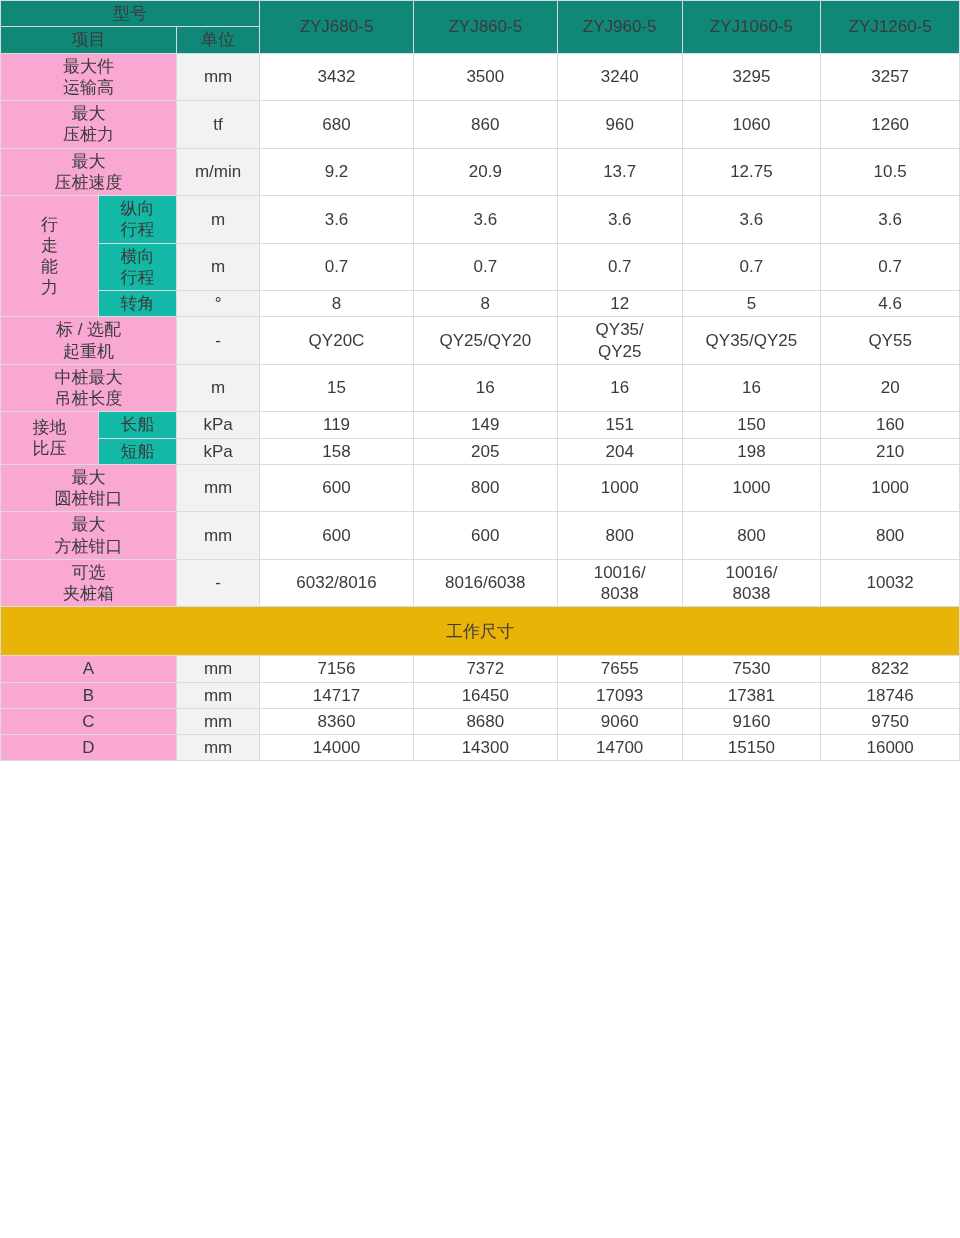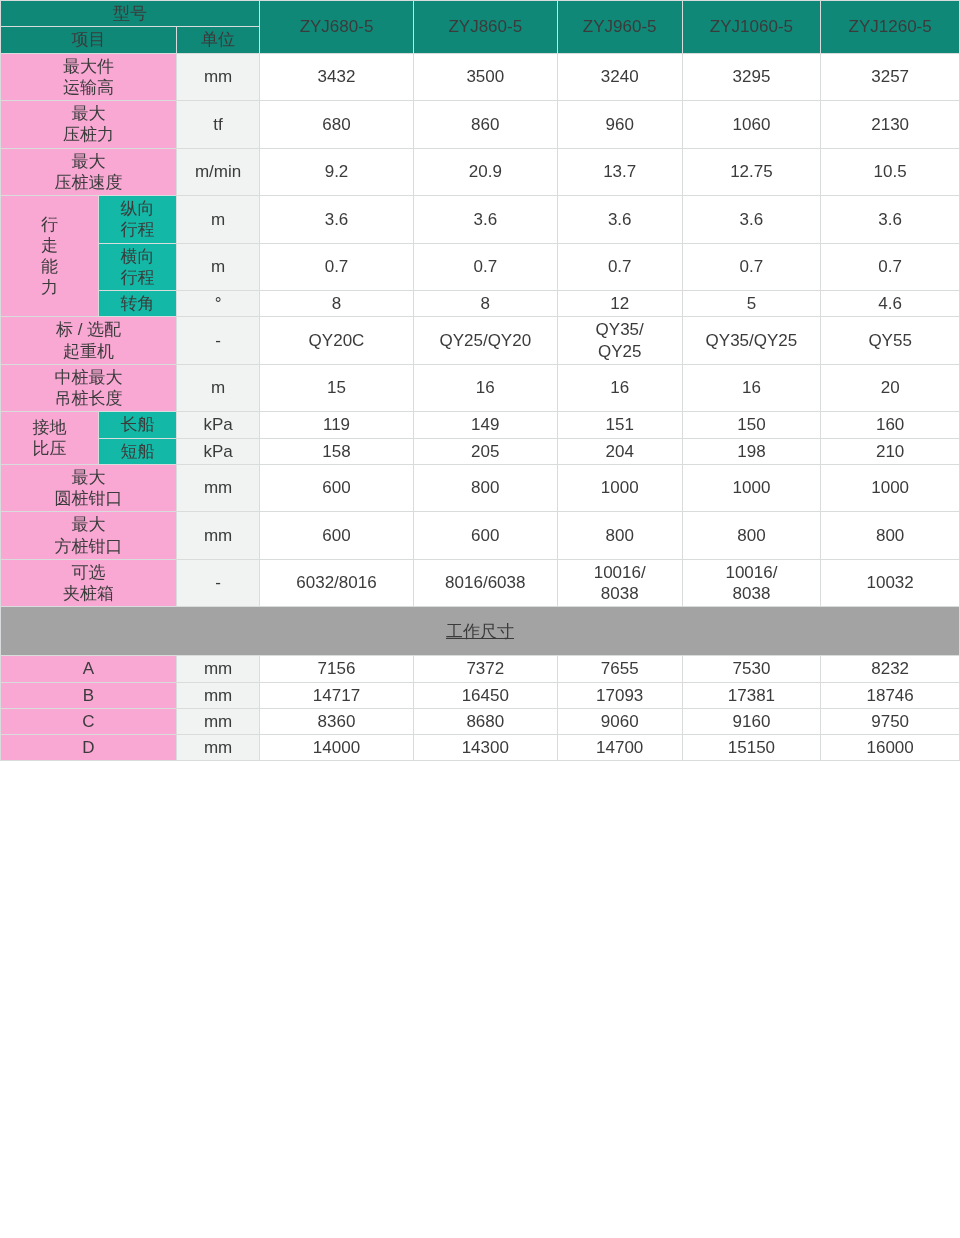--- a/index.html
+++ b/index.html
@@ -41,27 +41,26 @@
   }
   .hdr-item {
     font-size: 18px;
     margin-left: 16px;
   }
   .hdr-unit {
     font-size: 18px;
     margin-left: 42px;
   }
   .section-band {
-    background: #a3a3a3;
+    background: #eab308;
     color: #ffffff;
     font-weight: bold;
     font-size: 19px;
     border: 1px solid #0f8878;
     height: 44px;
-    text-decoration: underline;
   }
   .rowlabel {
     background: #f9a8d4;
     font-size: 18px;
   }
   .sublabel {
     background: #14b8a6;
     font-size: 17px;
   }
   .unit {
@@ -126,21 +125,21 @@
     </tr>
 
     <tr>
       <td class="rowlabel nowrap-break" colspan="2">最大
 压桩力</td>
       <td class="unit">tf</td>
       <td class="val">680</td>
       <td class="val">860</td>
       <td class="val">960</td>
       <td class="val">1060</td>
-      <td class="val">2130</td>
+      <td class="val">1260</td>
     </tr>
 
     <tr>
       <td class="rowlabel nowrap-break" colspan="2">最大
 压桩速度</td>
       <td class="unit">m/min</td>
       <td class="val">9.2</td>
       <td class="val">20.9</td>
       <td class="val">13.7</td>
       <td class="val">12.75</td>

